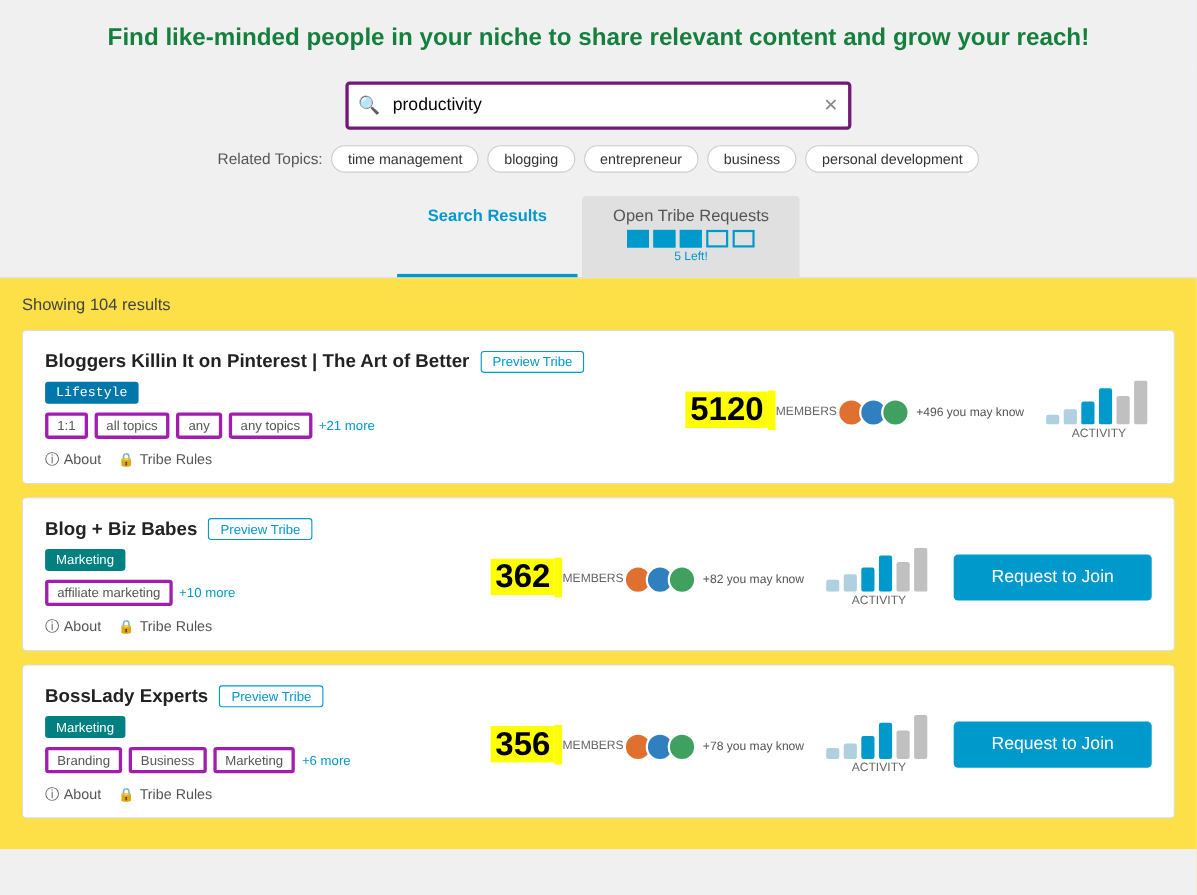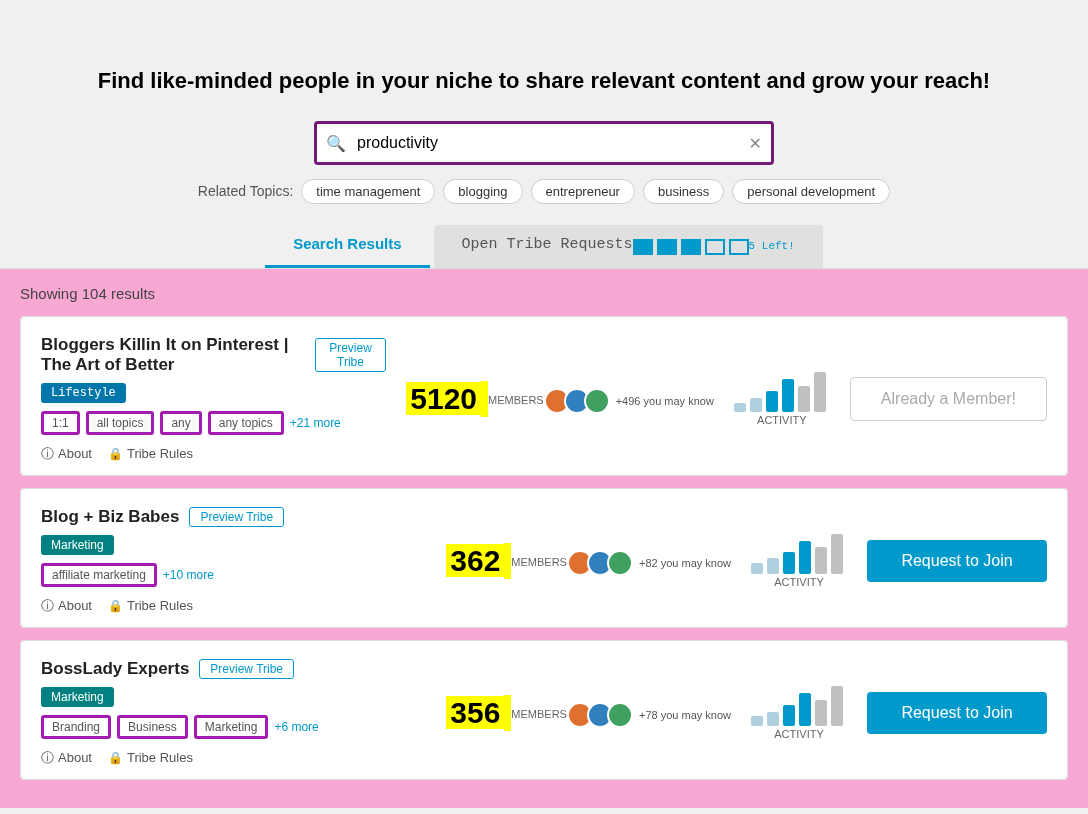--- a/index.html
+++ b/index.html
@@ -4,23 +4,22 @@
   <style>
     * { box-sizing: border-box; margin: 0; padding: 0; }
     body { font-family: Arial, sans-serif; background: #f0f0f0; color: #333; font-size: 14px; }
 
     .header-banner {
       background: #f0f0f0;
       text-align: center;
       padding: 20px 20px 15px;
       font-size: 22px;
       font-weight: bold;
-      color: #000000;
+      color: #15803d;
       line-height: 1.3;
-      margin-top: 47px;
     }
 
     .search-area {
       display: flex;
       flex-direction: column;
       align-items: center;
       padding: 10px 0 15px;
       background: #f0f0f0;
     }
 
@@ -109,23 +108,22 @@
       background: #e0e0e0;
       border-radius: 4px 4px 0 0;
       margin-left: 4px;
       display: flex;
       flex-direction: column;
       align-items: center;
     }
 
     .open-tribe-tab-content {
       display: flex;
-      flex-direction: row;
-      align-items: center;
-      font-family: Liberation Mono, monospace;
+      flex-direction: column;
+      align-items: center;
     }
 
     .slot-boxes {
       display: flex;
       gap: 4px;
       margin-top: 4px;
     }
 
     .slot-box {
       width: 20px;
@@ -138,21 +136,21 @@
       background: #0099cc;
     }
 
     .slots-left {
       font-size: 11px;
       color: #0099cc;
       margin-top: 2px;
     }
 
     .content-area {
-      background: #f9a8d4;
+      background: #fde047;
       padding: 16px 20px;
       max-width: 1088px;
       margin: 0 auto;
     }
 
     .results-count {
       font-size: 15px;
       color: #444;
       margin-bottom: 14px;
     }
@@ -451,21 +449,20 @@
                   <rect x="0" y="31" width="12" height="9" rx="2" fill="#b0d0e0"></rect>
                   <rect x="16" y="26" width="12" height="14" rx="2" fill="#b0d0e0"></rect>
                   <rect x="32" y="19" width="12" height="21" rx="2" fill="#0099cc"></rect>
                   <rect x="48" y="7" width="12" height="33" rx="2" fill="#0099cc"></rect>
                   <rect x="64" y="14" width="12" height="26" rx="2" fill="#c0c0c0"></rect>
                   <rect x="80" y="0" width="12" height="40" rx="2" fill="#c0c0c0"></rect>
                 </svg>
           </div>
           <div class="activity-label">ACTIVITY</div>
         </div>
-        <button class="action-btn already-member">Already a Member!</button>
       </div>
     </div>
   </div>
       <div class="tribe-card">
     <div class="card-main">
       <div class="card-left">
         <div class="tribe-top-row">
           <span class="tribe-name">Blog + Biz Babes</span>
           <button class="preview-tribe-btn">Preview Tribe</button>
         </div>

